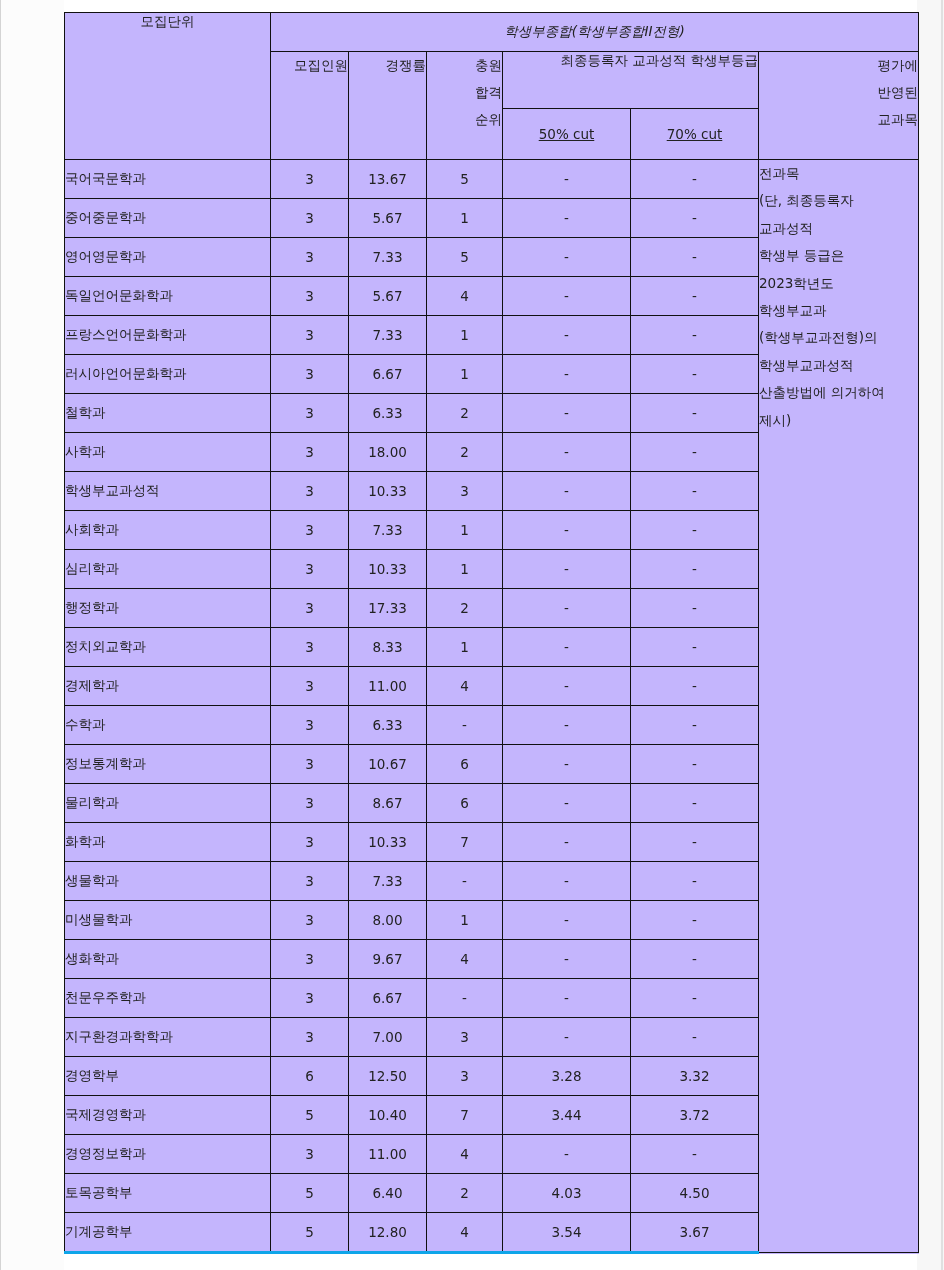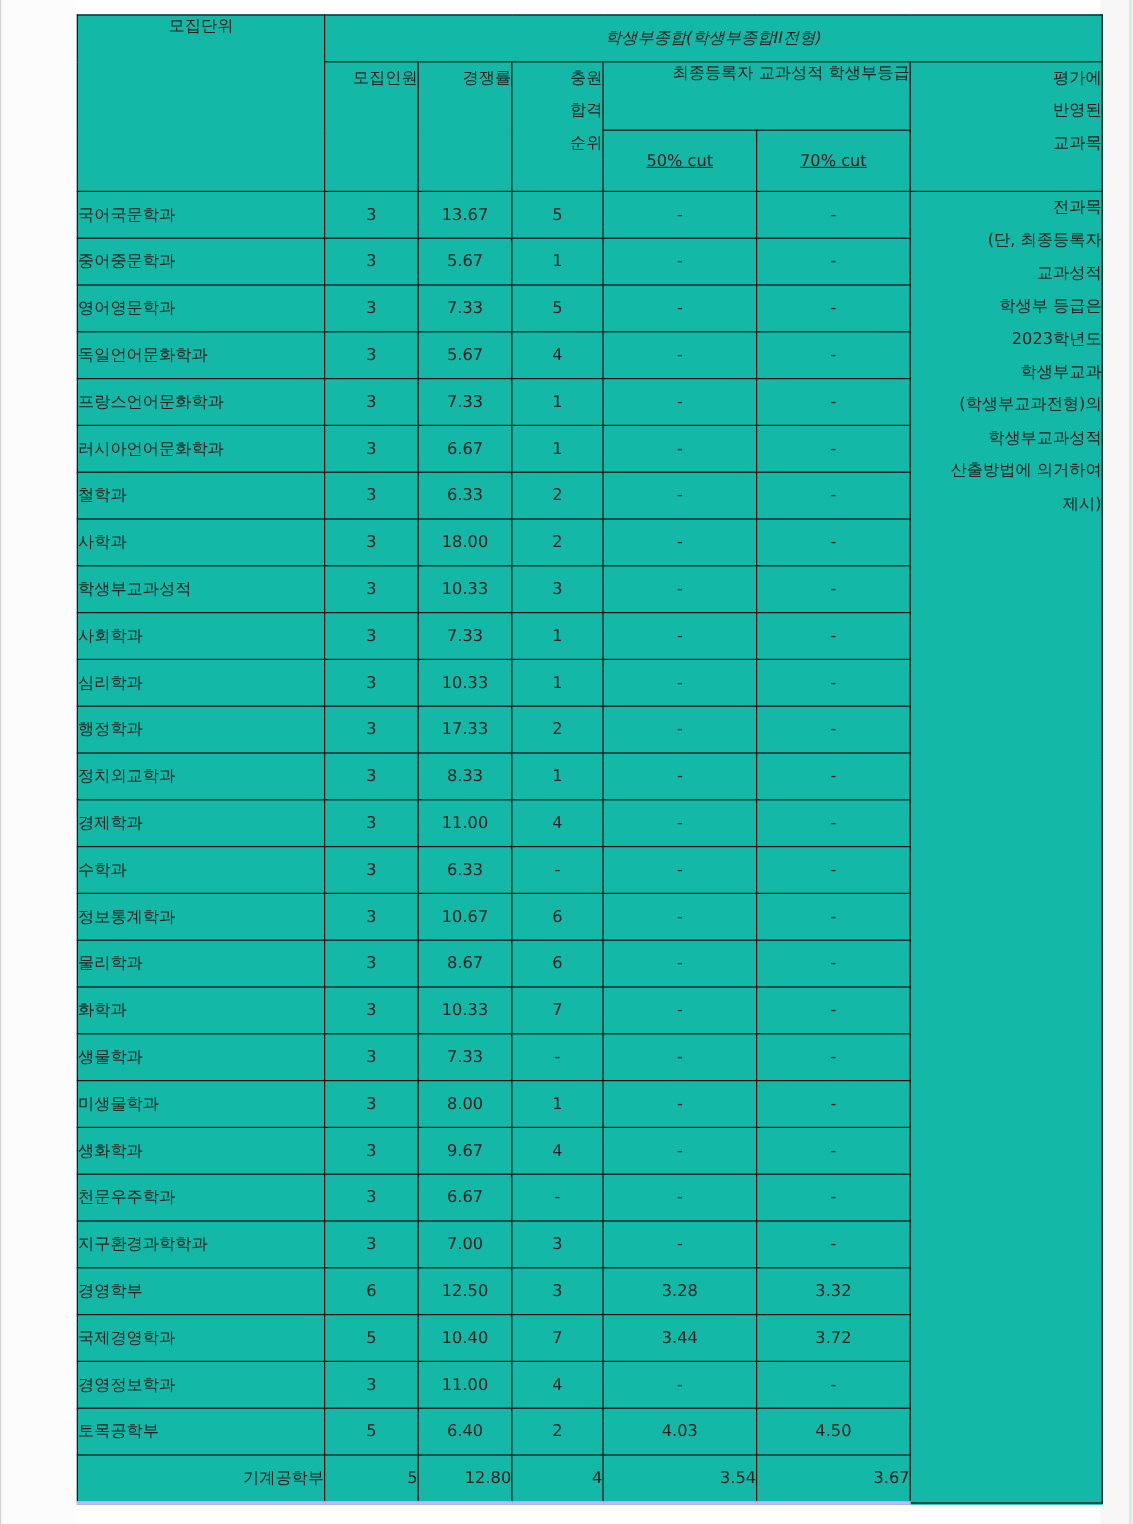--- a/index.html
+++ b/index.html
@@ -13,37 +13,37 @@
   .page { position:absolute; left:64px; top:0; width:853px; height:1270px; background:#ffffff; }
   .right-gutter { position:absolute; left:917px; top:0; width:27px; height:1270px; background:#f7f7f7; }
   .right-line { position:absolute; left:941px; top:0; width:2px; height:1270px; background:#e0e0e0; }
 
   table.admissions {
     position:absolute; left:64px; top:12px;
     border-collapse:collapse;
     table-layout:fixed;
     width:854px;
     font-size:13.5px;
-    background:#14b8a6;
+    background:#c4b5fd;
   }
   table.admissions td, table.admissions th {
     border:1.5px solid #111;
     padding:0;
     font-weight:normal;
   }
   th.h-top { height:38px; vertical-align:middle; text-align:center;font-style:italic; }
   th.h-unit { vertical-align:top; text-align:center; padding-top:8px; }
   th.h-sub { vertical-align:top; text-align:right; padding-top:8px; line-height:27px; }
   th.h-grade { height:56px; vertical-align:top; text-align:right; padding-top:8px; }
   th.h-cut { height:50px; vertical-align:middle; text-align:center;text-decoration:underline; }
   td.c-name { text-align:left; padding-left:10px; height:38px;font-family:Liberation Serif, serif; }
   td.c-num { text-align:center; height:38px; }
-  td.c-note { vertical-align:top; text-align:right; padding-top:4px; line-height:27.4px; font-size:13.5px; }
+  td.c-note { vertical-align:top; text-align:left; padding-top:4px; line-height:27.4px; font-size:13.5px; }
   .note-line { display:block; }
-  tr.last-row td { border-bottom:3px solid #c4b5fd;text-align:right; }
+  tr.last-row td { border-bottom:3px solid #0ea5e9; }
 </style>
 </head>
 <body>
 
 <div class="left-edge"></div>
 <div class="page"></div>
 <div class="right-gutter"></div>
 <div class="right-line"></div>
 
 <table class="admissions">

